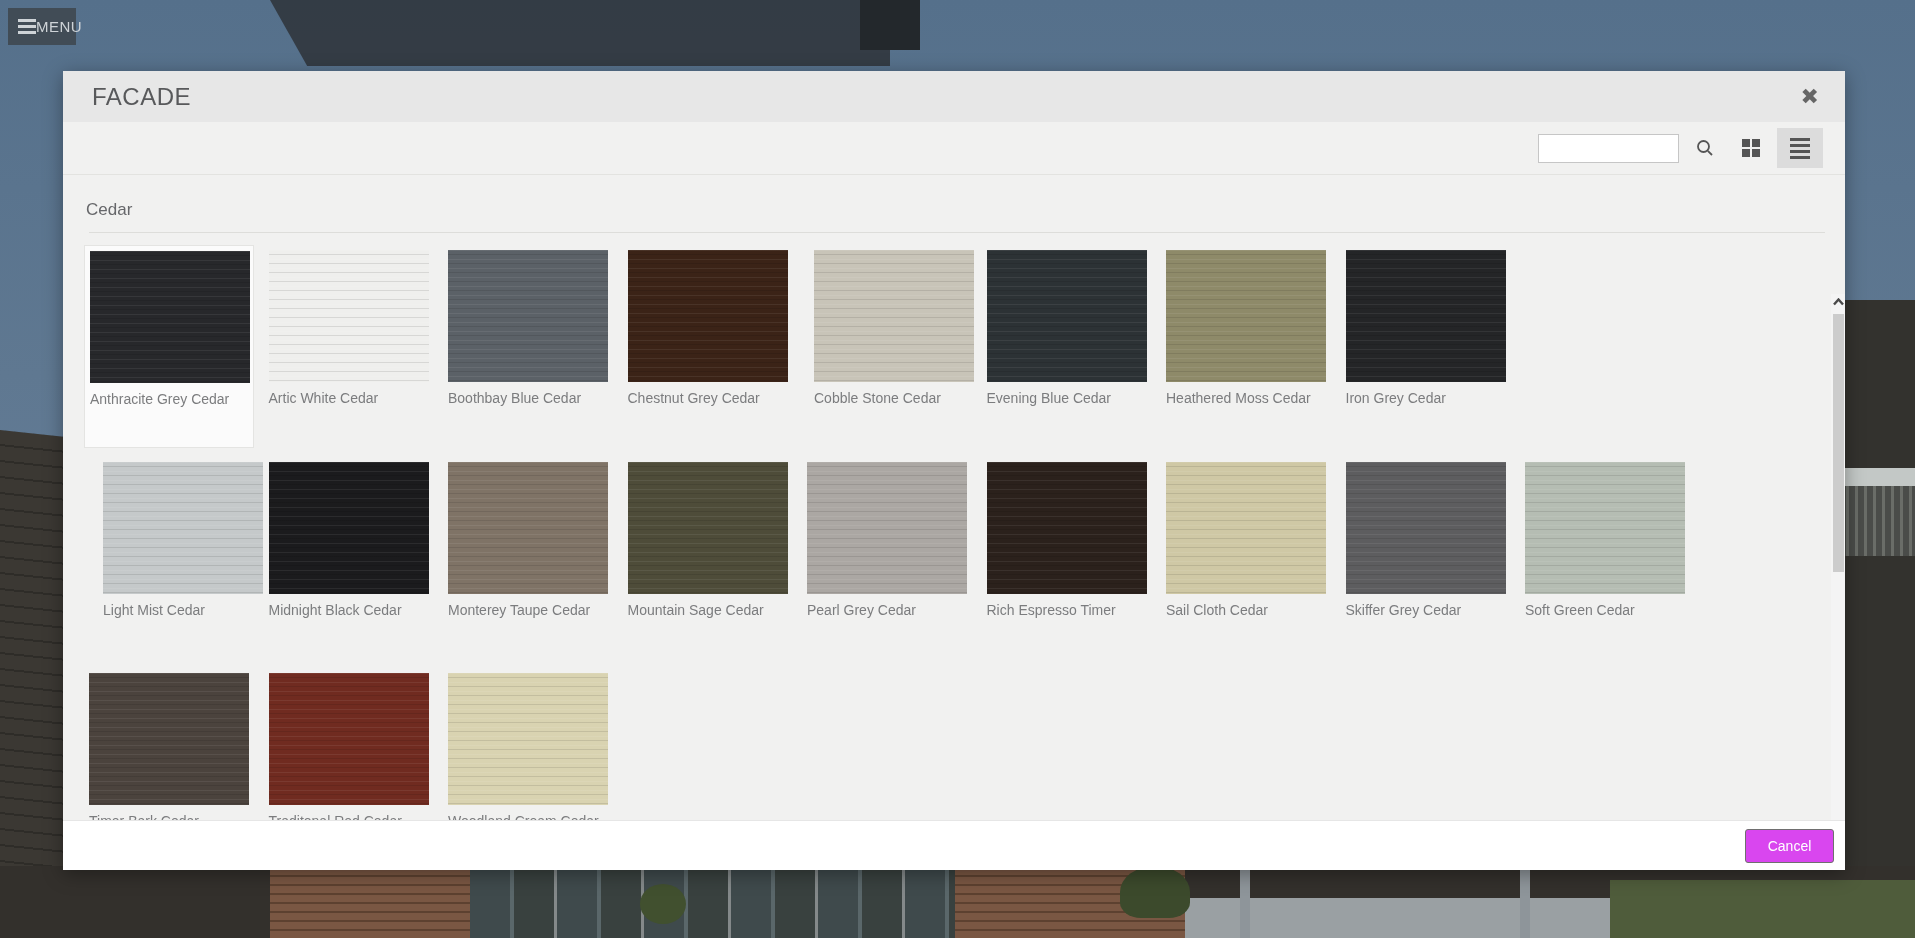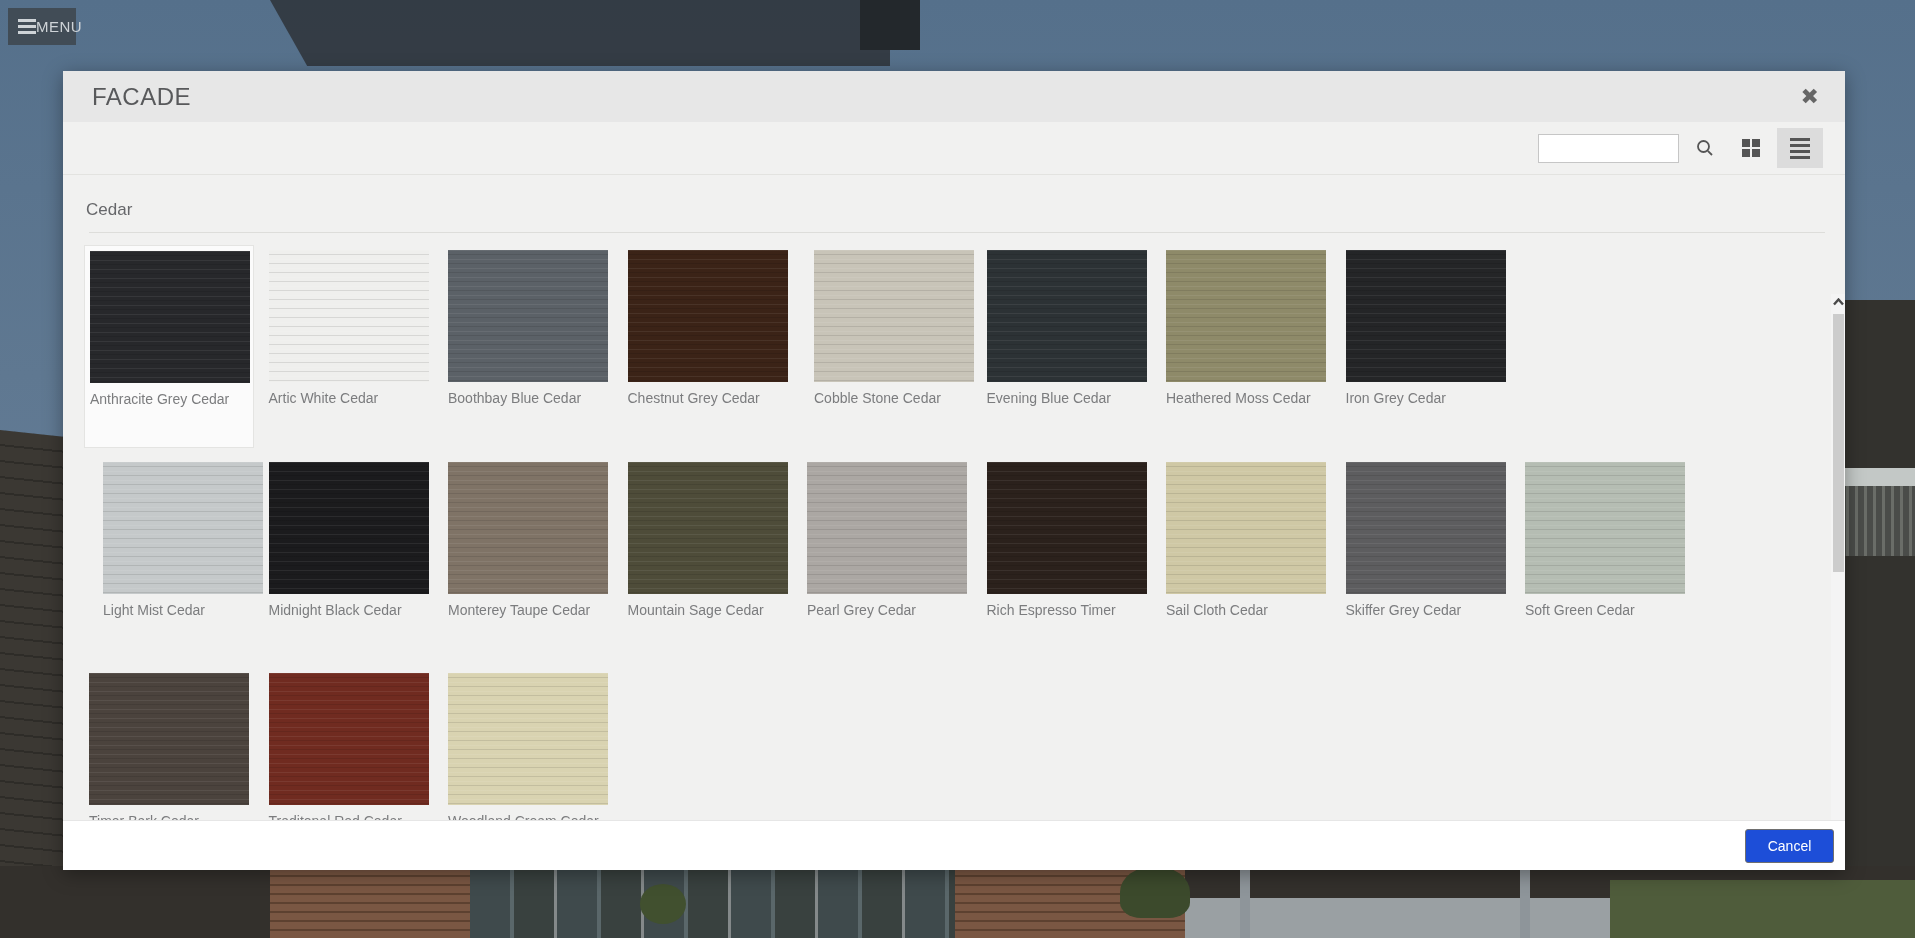--- a/index.html
+++ b/index.html
@@ -79,21 +79,21 @@
   .scrollbar { position:absolute; right:-1px; top:119px; width:15px; height:615px;
     background:#f4f4f4; display:flex; flex-direction:column; align-items:center; }
   .sb-arrow { width:15px; height:16px; display:flex; align-items:center; justify-content:center;
     color:#4a4a4a; cursor:pointer; }
   .sb-track { flex:1; width:15px; position:relative; }
   .sb-thumb { position:absolute; left:2px; top:4px; width:11px; height:258px;
     background:#cccccc; cursor:grab; }
 
   .modal-footer { height:50px; background:#ffffff; border-top:1px solid #e6e6e6;
     display:flex; align-items:center; justify-content:flex-end; padding-right:11px; }
-  .cancel-btn { min-width:89px; height:34px; background:#1d4ed8; color:#fff;
+  .cancel-btn { min-width:89px; height:34px; background:#d946ef; color:#fff;
     border:1px solid #6f6f6f; border-radius:3px; font-size:14px; cursor:pointer;
     font-family:"Liberation Sans", sans-serif; }
 </style>
 </head>
 <body>
 
 <div class="bg-sky"></div>
 <div class="bg-roof"></div>
 <div class="bg-roof2"></div>
 <div class="bg-left-wall"></div>

